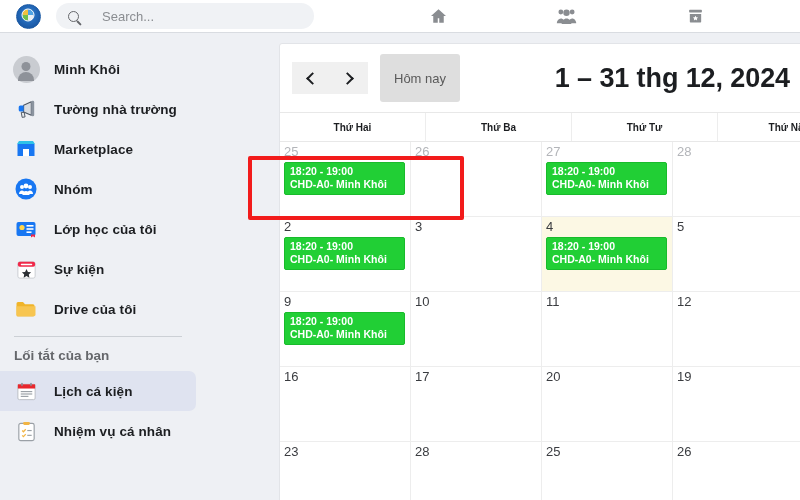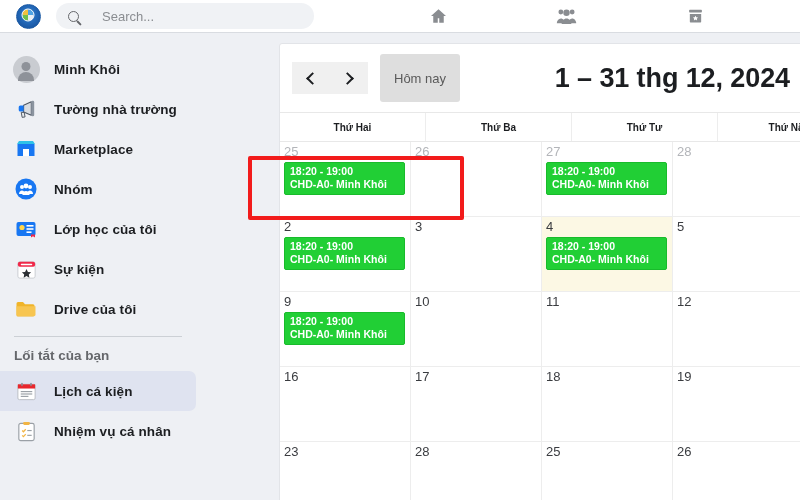--- a/index.html
+++ b/index.html
@@ -379,21 +379,21 @@
         </div>
       </div>
       <div class="week">
         <div class="cell">
           <div class="daynum">16</div>
         </div>
         <div class="cell">
           <div class="daynum">17</div>
         </div>
         <div class="cell">
-          <div class="daynum">18</div>
+          <div class="daynum">20</div>
         </div>
         <div class="cell">
           <div class="daynum">19</div>
         </div>
       </div>
       <div class="week">
         <div class="cell">
           <div class="daynum">23</div>
         </div>
         <div class="cell">

